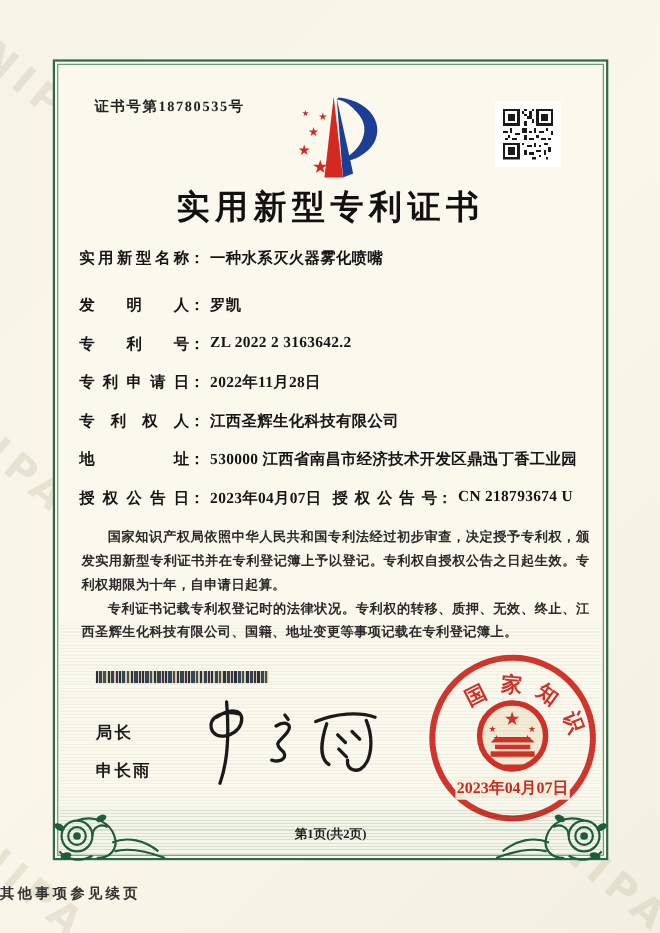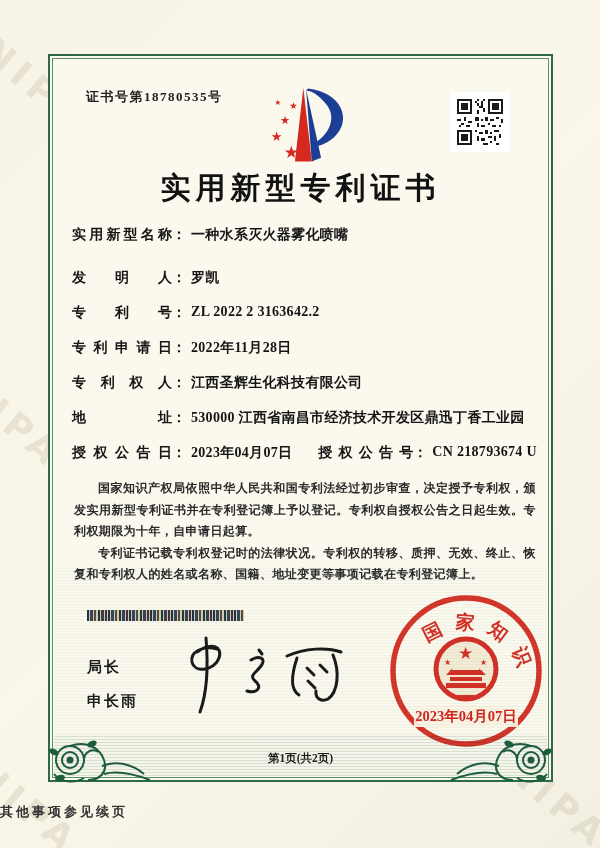--- a/index.html
+++ b/index.html
@@ -29,21 +29,21 @@
   .qr-box{ position:absolute; left:400px; top:36px; width:60px; height:60px; background:#fff; display:flex; align-items:center; justify-content:center; }
 
   .title{ position:absolute; left:0; right:0; top:112px; text-align:center; font-size:30px; font-weight:800; letter-spacing:5px; color:#111; }
 
   .fields{ position:absolute; left:22px; top:170px; width:470px; color:#151515; }
   .frow{ display:flex; align-items:flex-start; height:35px; font-size:14px; font-weight:600; }
   .frow.first{ margin-bottom:8px; }
   .flabel{ flex:none; width:100px; text-align:justify; text-align-last:justify; }
   .colon{ flex:none; margin-right:5px; }
   .fvalue{ white-space:nowrap; letter-spacing:.3px; }
-  .grant-right{ display:flex; margin-left:26px; }
+  .grant-right{ display:flex; margin-left:10px; }
   .grant-right .flabel{ width:95px; }
 
   .paragraphs{ position:absolute; left:24px; top:422px; width:462px; font-size:12px; line-height:21.5px; font-weight:600; letter-spacing:.4px; color:#2a2a2a; }
   .paragraphs p{ text-indent:2em; text-align:justify; }
 
   .barcode{ position:absolute; left:37px; top:554px; width:157px; height:11px;
     background:repeating-linear-gradient(90deg,
       #26323a 0 2px,#cfc9b8 2px 3px,#31475a 3px 6px,#cfc9b8 6px 7px,
       #5a4a38 7px 9px,#cfc9b8 9px 11px,#1f3b33 11px 13px,#cfc9b8 13px 14px,
       #3a3f52 14px 17px,#cfc9b8 17px 18px,#44303c 18px 20px,#cfc9b8 20px 21px); }
@@ -216,21 +216,21 @@
         <span class="grant-right">
           <span class="flabel">授权公告号</span>
             <span class="colon">：</span>
           <span class="fvalue">CN 218793674 U</span>
         </span>
       </div>
     </div>
 
     <div class="paragraphs">
       <p>国家知识产权局依照中华人民共和国专利法经过初步审查，决定授予专利权，颁发实用新型专利证书并在专利登记簿上予以登记。专利权自授权公告之日起生效。专利权期限为十年，自申请日起算。</p>
-      <p>专利证书记载专利权登记时的法律状况。专利权的转移、质押、无效、终止、恢复和专利权人的姓名或名称、国籍、地址变更等事项记载在专利登记簿上。</p>
+      <p>专利证书记载专利权登记时的法律状况。专利权的转移、质押、无效、终止、江西圣辉生化科技有限公司、国籍、地址变更等事项记载在专利登记簿上。</p>
     </div>
 
     <div class="barcode"></div>
 
     <div class="signer">
       <div>局长</div>
       <div>申长雨</div>
     </div>
 
     <svg class="signature" width="190" height="86" viewBox="0 0 190 86">

